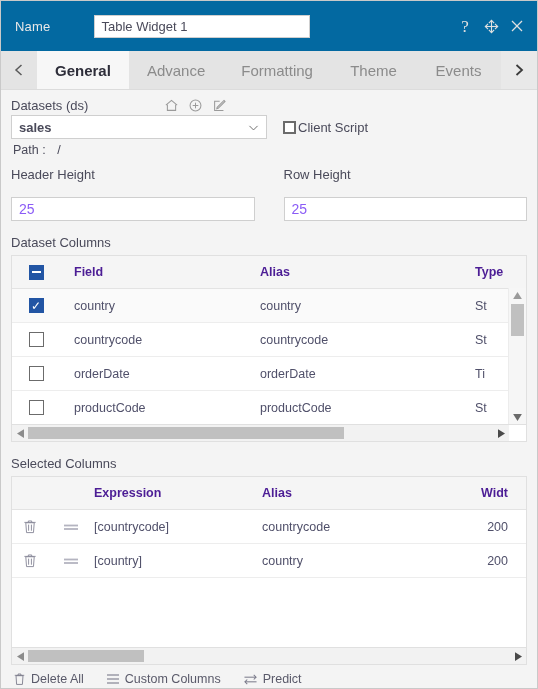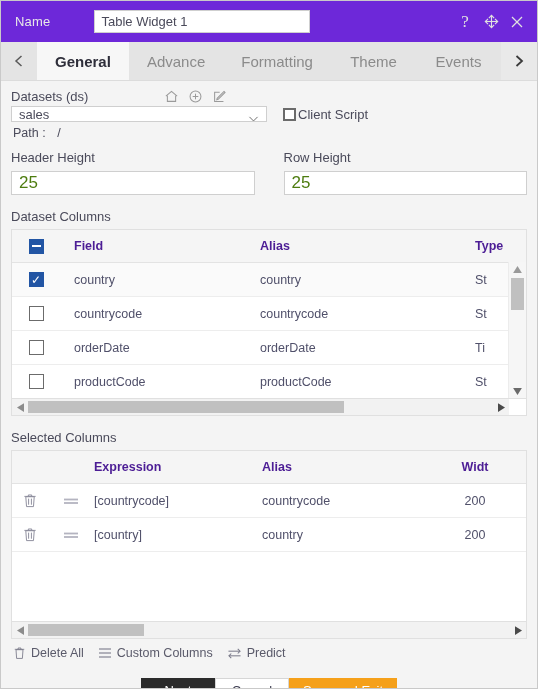--- a/index.html
+++ b/index.html
@@ -21,22 +21,22 @@
     position: relative;
     background: #f4f4f4;
     border: 1px solid #c9c9c9;
     box-sizing: border-box;
     display: flex;
     flex-direction: column;
   }
 
   
   .titlebar {
-    height: 41px;
-    background: #6d28d9;
+    height: 50px;
+    background: #0369a1;
     display: flex;
     align-items: center;
     flex: 0 0 auto;
     padding: 0 10px 0 14px;
     box-sizing: border-box;
   }
   .titlebar-label {
     color: #e8e8e8;
     font-size: 13px;
     letter-spacing: .2px;
@@ -140,21 +140,22 @@
     margin-left: 76px;
     color: #9a9a9a;
   }
   .ds-icons .ic { display: inline-flex; }
 
   .row-flex { display: flex; align-items: center; }
 
   .select-wrap {
     position: relative;
     width: 256px;
-    height: 16px;
+    height: 24px;
+    font-weight: bold;
   }
   .select-box {
     width: 100%;
     height: 100%;
     box-sizing: border-box;
     background: #fff;
     border: 1px solid #cfcfcf;
     font-size: 13px;
     color: #4a4a5a;
     display: flex;
@@ -197,25 +198,25 @@
     gap: 29px;
   }
   .two-col > div { flex: 1 1 0; }
   .text-input {
     width: 100%;
     height: 24px;
     box-sizing: border-box;
     background: #fff;
     border: 1px solid #cfcfcf;
     font-family: "Liberation Sans", sans-serif;
-    font-size: 17px;
-    color: #4d7c0f;
+    font-size: 14px;
+    color: #8b5cf6;
     padding: 0 7px;
     outline: none;
-    margin-top: 3px;
+    margin-top: 12px;
   }
 
   .section-title {
     font-size: 13px;
     color: #4a4a5a;
     margin: 14px 0 5px 0;
   }
 
   
   .grid {
@@ -248,21 +249,21 @@
   .grid-row.alt { background: #fafafa; }
   .c-check { width: 48px; flex: 0 0 48px; display: flex; align-items: center; justify-content: center; }
   .c-field { width: 200px; flex: 0 0 200px; padding-left: 14px; box-sizing: border-box; }
   .c-alias { width: 215px; flex: 0 0 215px; }
   .c-type  { width: 90px;  flex: 0 0 90px; }
 
   .c-del  { width: 36px; flex: 0 0 36px; display: flex; align-items: center; justify-content: center; }
   .c-drag { width: 46px; flex: 0 0 46px; display: flex; align-items: center; justify-content: center; }
   .c-expr { width: 168px; flex: 0 0 168px; }
   .c-salias { width: 180px; flex: 0 0 180px; }
-  .c-width { width: 80px; flex: 0 0 80px; text-align: center; padding-right: 14px; box-sizing: border-box; }
+  .c-width { width: 80px; flex: 0 0 80px; text-align: right; padding-right: 14px; box-sizing: border-box; }
 
   .cb-blue {
     width: 15px; height: 15px;
     background: #2255a4;
     display: inline-flex;
     align-items: center;
     justify-content: center;
   }
   .cb-blue .mk { color: #fff; font-size: 12px; line-height: 12px; }
   .cb-empty {
@@ -315,21 +316,21 @@
     position: absolute;
     top: 2px; bottom: 2px;
     left: 0;
     background: #c0c0c0;
   }
   .hs-corner { width: 17px; flex: 0 0 17px; background: #fff; height: 100%; }
 
   
   .tool-row {
     display: flex;
-    gap: 14px;
+    gap: 22px;
     margin-top: 7px;
     padding-left: 2px;
   }
   .tool-btn {
     display: inline-flex;
     align-items: center;
     gap: 5px;
     font-size: 12.5px;
     color: #5a5a6a;
   }

